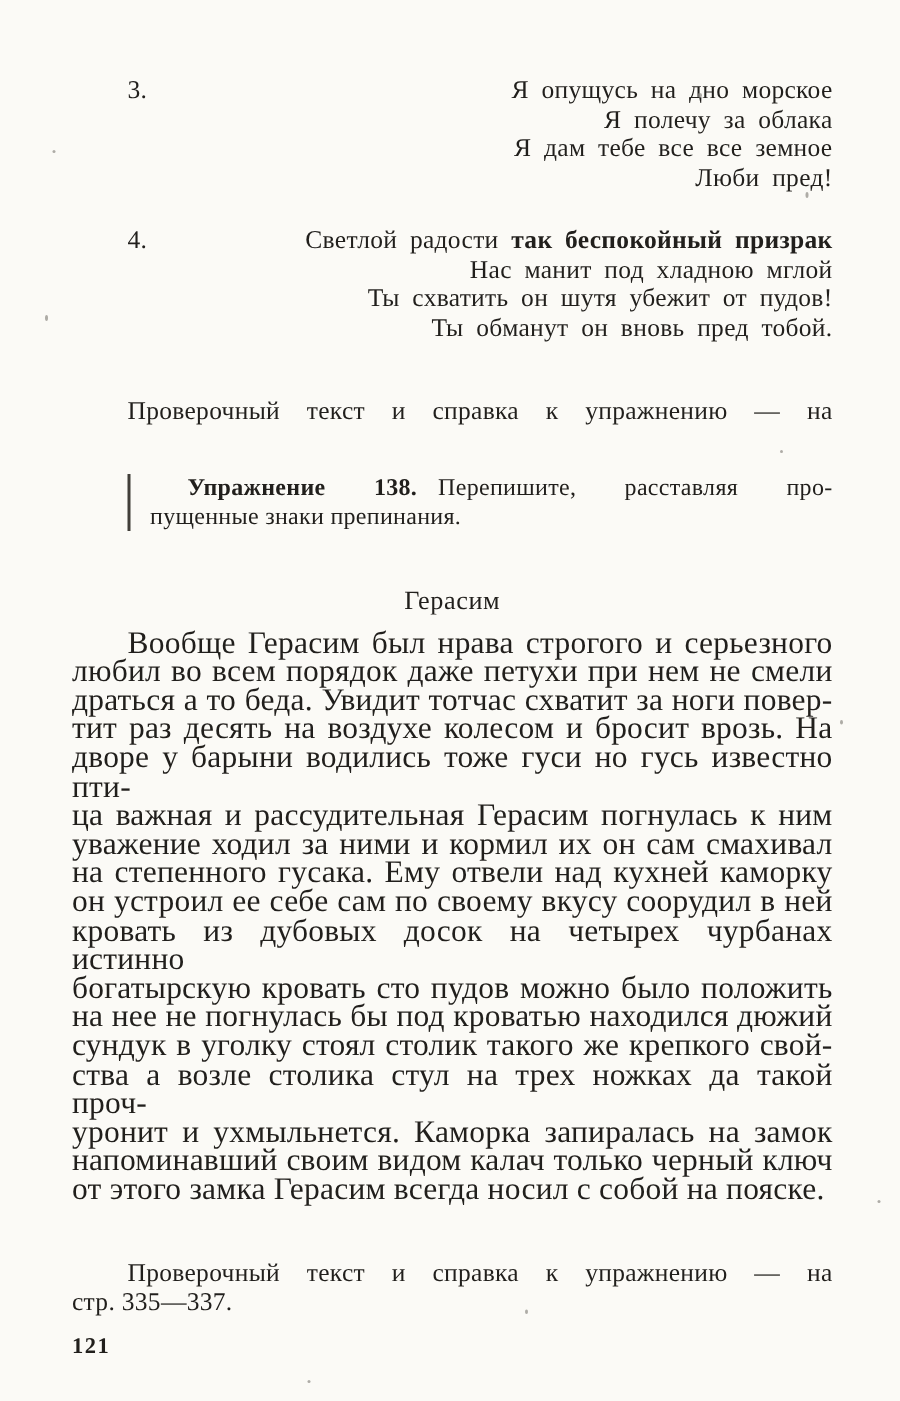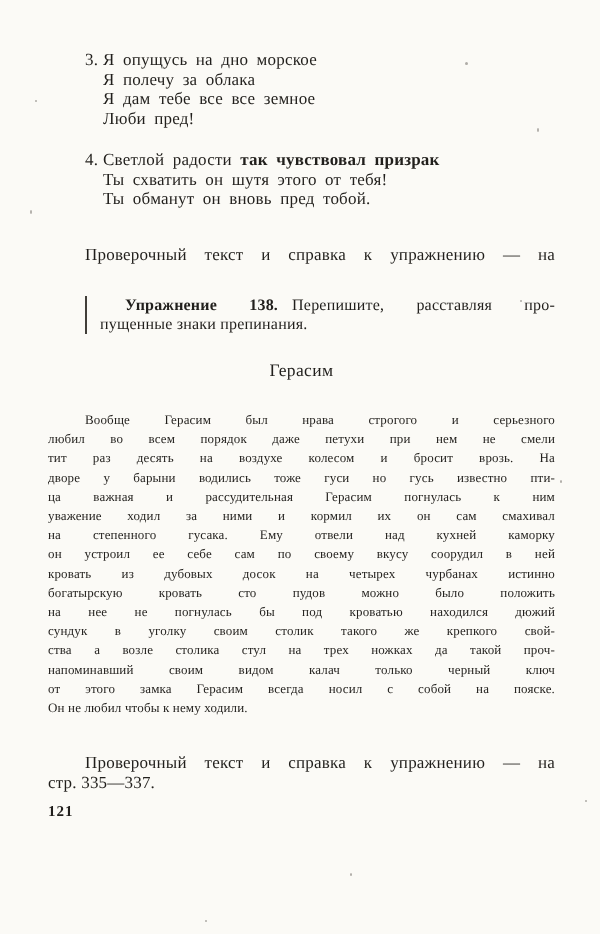--- a/index.html
+++ b/index.html
@@ -27,21 +27,21 @@
     margin-left: 37px;
     font-size: 17px;
     letter-spacing: 0.2px;
     word-spacing: 4px;
   }
   .poem-num {
     flex: none;
     width: 18px;
     line-height: 19.5px;
   }
-  .poem-lines { flex: 1; }
+  .poem-lines { flex: 1; text-align: right; }
   .pline {
     line-height: 19.5px;
     white-space: nowrap;
   }
   .poem-4 { margin-top: 22px; }
 
   
   .ref {
     font-size: 17px;
     line-height: 19.5px;
@@ -68,28 +68,28 @@
   }
   .exline.first {
     text-indent: 25px;
     text-align: justify;
     text-align-last: justify;
   }
   .exline.first .instr { margin-left: 14px; }
 
   
   .story-title {
-    margin-top: 26px;
+    margin-top: 36px;
     text-align: center;
     font-size: 17.5px;
     letter-spacing: 0.4px;
   }
   .story {
-    margin-top: 29px;
-    font-size: 13px;
+    margin-top: 8px;
+    font-size: 21px;
     line-height: 19.2px;
     letter-spacing: 0.15px;
   }
   .story .tline {
     text-align: justify;
     text-align-last: justify;
   }
   .story .tline:first-child { text-indent: 37px; }
   .story .tline:last-child  { text-align-last: left; }
 
@@ -122,56 +122,58 @@
         <div class="pline"><span>Я опущусь на дно морское</span></div>
         <div class="pline"><span>Я полечу за облака</span></div>
         <div class="pline"><span>Я дам тебе все все земное</span></div>
         <div class="pline"><span>Люби пред!</span></div>
       </div>
   </div>
 
   <div class="poem poem-4">
     <div class="poem-num">4.</div>
     <div class="poem-lines">
-        <div class="pline"><span>Светлой радости </span><span class="bold">так чувствовал призрак</span></div>
-        <div class="pline"><span>Ты схватить он шутя этого от тебя!</span></div>
+        <div class="pline"><span>Светлой радости </span><span class="bold">так беспокойный призрак</span></div>
+        <div class="pline"><span>Нас манит под хладною мглой</span></div>
+        <div class="pline"><span>Ты схватить он шутя убежит от пудов!</span></div>
         <div class="pline"><span>Ты обманут он вновь пред тобой.</span></div>
       </div>
   </div>
 
   <div class="ref ref-before">
       <div class="rline">Проверочный текст и справка к упражнению — на</div>
     </div>
 
   <div class="exercise">
     <div class="exline first">
       <span class="bold">Упражнение 138.</span><span class="instr">Перепишите, расставляя про-</span>
     </div>
     <div class="exline">пущенные знаки препинания.</div>
   </div>
 
   <div class="story-title">Герасим</div>
 
   <div class="story">
       <div class="tline">Вообще Герасим был нрава строгого и серьезного</div>
       <div class="tline">любил во всем порядок даже петухи при нем не смели</div>
+      <div class="tline">драться а то беда. Увидит тотчас схватит за ноги повер-</div>
       <div class="tline">тит раз десять на воздухе колесом и бросит врозь. На</div>
       <div class="tline">дворе у барыни водились тоже гуси но гусь известно пти-</div>
       <div class="tline">ца важная и рассудительная Герасим погнулась к ним</div>
       <div class="tline">уважение ходил за ними и кормил их он сам смахивал</div>
       <div class="tline">на степенного гусака. Ему отвели над кухней каморку</div>
       <div class="tline">он устроил ее себе сам по своему вкусу соорудил в ней</div>
       <div class="tline">кровать из дубовых досок на четырех чурбанах истинно</div>
       <div class="tline">богатырскую кровать сто пудов можно было положить</div>
       <div class="tline">на нее не погнулась бы под кроватью находился дюжий</div>
-      <div class="tline">сундук в уголку своим столик такого же крепкого свой-</div>
+      <div class="tline">сундук в уголку стоял столик такого же крепкого свой-</div>
       <div class="tline">ства а возле столика стул на трех ножках да такой проч-</div>
+      <div class="tline">уронит и ухмыльнется. Каморка запиралась на замок</div>
       <div class="tline">напоминавший своим видом калач только черный ключ</div>
       <div class="tline">от этого замка Герасим всегда носил с собой на пояске.</div>
-      <div class="tline">Он не любил чтобы к нему ходили.</div>
     </div>
 
   <div class="ref ref-after">
       <div class="rline">Проверочный текст и справка к упражнению — на</div>
       <div class="rline">стр. 335—337.</div>
     </div>
 
   <div class="page-number">121</div>
 
   <div class="speck" style="left:465px; top:62px;"></div>

